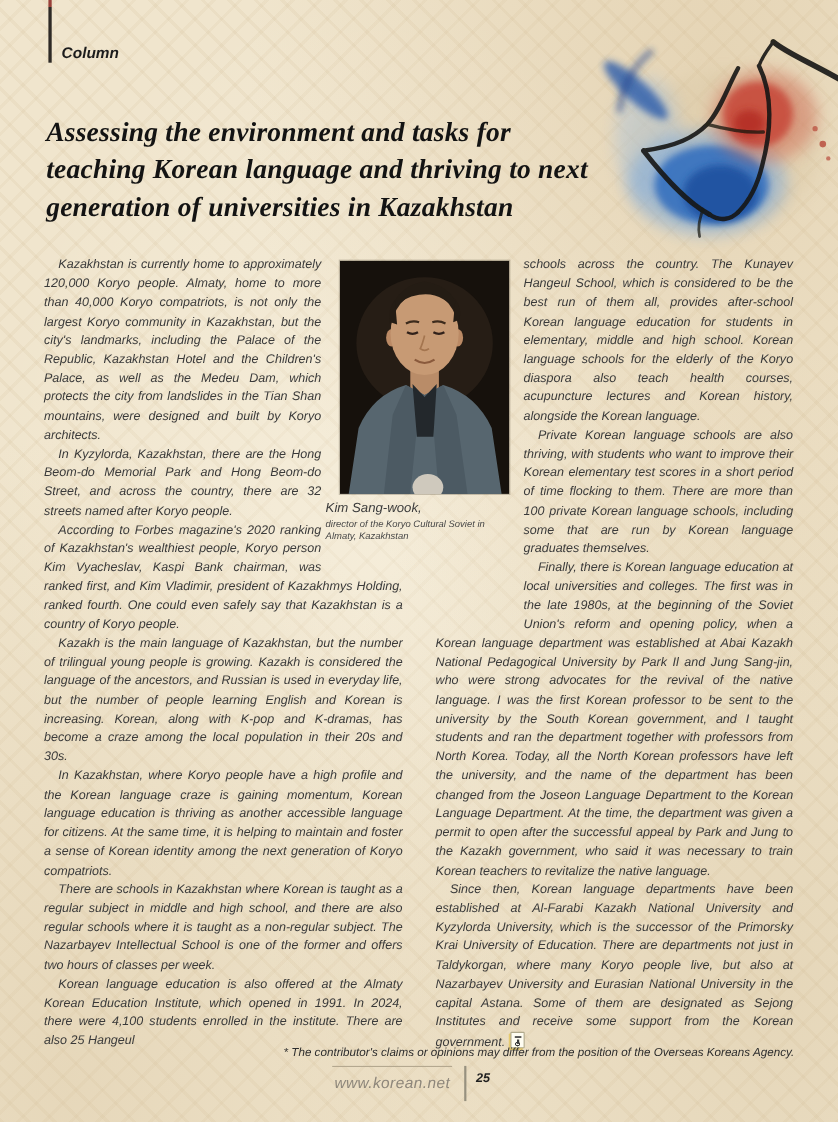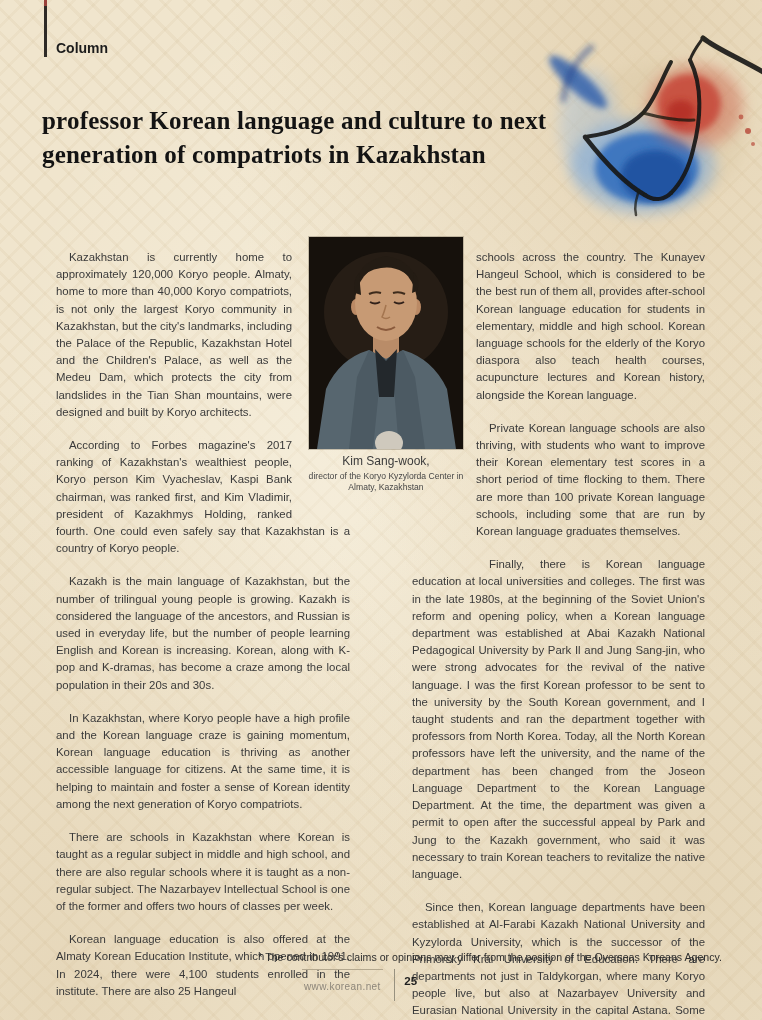--- a/index.html
+++ b/index.html
@@ -7,68 +7,70 @@
     position:relative;width:762px;height:1020px;margin:0 auto;overflow:hidden;
     background:
       radial-gradient(ellipse at 85% 6%, rgba(213,188,146,.40), transparent 46%),
       radial-gradient(ellipse at 8% 96%, rgba(214,193,155,.38), transparent 42%),
       radial-gradient(ellipse at 92% 88%, rgba(208,186,146,.34), transparent 46%),
       radial-gradient(ellipse at 45% 45%, rgba(255,252,242,.35), transparent 60%),
       repeating-linear-gradient(45deg, rgba(201,177,135,.13) 0 3px, rgba(0,0,0,0) 3px 17px),
       repeating-linear-gradient(135deg, rgba(201,177,135,.11) 0 3px, rgba(0,0,0,0) 3px 17px),
       #f0e5cd;
     font-family:"Liberation Sans","DejaVu Sans",sans-serif;
+    font-style:italic;
   }
   .top-rule{position:absolute;left:44px;top:0;width:2.5px;height:57px;
     background:linear-gradient(180deg,#99413a 0,#99413a 6px,#2e2a26 6px);}
   .col-label{position:absolute;left:56px;top:40px;font-size:14px;font-weight:bold;color:#1c1c1c;}
   .title{position:absolute;left:42px;top:104px;width:580px;
     font-family:"Liberation Serif","DejaVu Serif",serif;font-weight:700;
     font-size:25px;line-height:34px;color:#131313;letter-spacing:.2px;}
   .artwork{position:absolute;left:543px;top:24px;width:219px;height:206px;}
   .portrait{position:absolute;left:309px;top:237px;width:154px;height:212px;margin:0;
     box-shadow:0 0 0 1px rgba(60,50,35,.25);}
   .portrait svg{display:block;}
-  .caption{position:absolute;left:296px;top:454px;width:180px;text-align:center;color:#3c3c3c;}
+  .caption{position:absolute;left:296px;top:454px;width:180px;text-align:left;color:#3c3c3c;}
   .caption .cap-name{font-size:12px;line-height:15px;margin-bottom:2px;}
   .caption .cap-role,.caption .cap-loc{font-size:8.6px;line-height:11px;color:#474747;}
   .textcol{position:absolute;top:233px;font-size:11.4px;line-height:17.2px;color:#3a3a3a;
     text-align:justify;}
   .leftcol{left:40px;width:326px;}
   .rightcol{left:396px;width:325px;}
-  .textcol p{margin:16px;text-indent:13px;}
+  .textcol p{margin:0;text-indent:13px;}
   .rightcol p:first-of-type{text-indent:0;}
   .spacer-r{float:right;width:74px;height:276px;}
   .spacer-l{float:left;width:80px;height:330px;}
   .endmark{display:inline-block;width:11px;height:13px;margin-left:5px;vertical-align:-2px;
     border:1px solid #b0a98c;border-radius:1px;
     background:
       linear-gradient(#3a3a3a,#3a3a3a) no-repeat 50% 3px/6px 1.5px,
       linear-gradient(#3a3a3a,#3a3a3a) no-repeat 50% 6px/2px 4px,
       radial-gradient(circle at 50% 78%, rgba(0,0,0,0) 1px, #3a3a3a 1.3px 2px, rgba(0,0,0,0) 2.4px) no-repeat,
       #fffdf2;
     box-shadow:-1.5px 1.5px 0 rgba(228,188,46,.55);}
   .footnote{position:absolute;right:40px;top:928px;font-size:10.6px;color:#2d2d2d;margin-top:23px;}
   .footer{position:absolute;left:302px;top:969px;display:flex;align-items:flex-start;}
   .site-wrap{border-top:1px solid #b4a88f;padding:6px 2px 0 2px;}
-  .site{font-size:10px;letter-spacing:.4px;color:#8d867a;text-decoration:none;}
+  .site{font-size:14px;letter-spacing:.4px;color:#8d867a;text-decoration:none;}
   .footer-divider{width:1.5px;height:32px;background:#97917f;margin:0 9px 0 11px;}
   .pagenum{font-size:11.5px;font-weight:bold;color:#1f1f1f;padding-top:6px;text-align:center;}
 </style>
 </head>
 <body>
 
 <div class="page">
 
   <div class="top-rule"></div>
   <div class="col-label">Column</div>
 
   <h1 class="title" style="margin:0;">
-    <span style="display:block">professor Korean language and culture to next</span>
-    <span style="display:block">generation of compatriots in Kazakhstan</span>
+    <span style="display:block">Assessing the environment and tasks for</span>
+    <span style="display:block">teaching Korean language and thriving to next</span>
+    <span style="display:block">generation of universities in Kazakhstan</span>
   </h1>
 
   <svg class="artwork" viewBox="0 0 219 206" aria-hidden="true">
     <defs>
       <filter id="wb" x="-50%" y="-50%" width="200%" height="200%">
           <feGaussianBlur stdDeviation="7"></feGaussianBlur>
         </filter>
       <filter id="wb2" x="-50%" y="-50%" width="200%" height="200%">
           <feGaussianBlur stdDeviation="3.2"></feGaussianBlur>
         </filter>
@@ -121,28 +123,29 @@
       <path d="M8 212 L17 152 Q30 122 60 113 L77 122 L94 113 Q124 122 138 152 L147 212 Z" fill="#57666f"></path>
       <path d="M60 113 L77 122 L70 152 L64 212 L40 212 L48 140 Z" fill="#4c5a63"></path>
       <path d="M94 113 L77 122 L85 152 L90 212 L116 212 L106 140 Z" fill="#4c5a63"></path>
       <path d="M66 112 L77 124 L88 112 L85 160 L70 160 Z" fill="#23282c"></path>
       <ellipse cx="80" cy="206" rx="14" ry="12" fill="#cfc9bd"></ellipse>
     </svg>
   </figure>
 
   <div class="caption">
     <div class="cap-name">Kim Sang-wook,</div>
-    <div class="cap-role">director of the Koryo Kyzylorda Center in</div>
+    <div class="cap-role">director of the Koryo Cultural Soviet in</div>
     <div class="cap-loc">Almaty, Kazakhstan</div>
   </div>
 
   <div class="textcol leftcol">
     <div class="spacer-r"></div>
   <p>Kazakhstan is currently home to approximately 120,000 Koryo people. Almaty, home to more than 40,000 Koryo compatriots, is not only the largest Koryo community in Kazakhstan, but the city's landmarks, including the Palace of the Republic, Kazakhstan Hotel and the Children's Palace, as well as the Medeu Dam, which protects the city from landslides in the Tian Shan mountains, were designed and built by Koryo architects.</p>
-      <p>According to Forbes magazine's 2017 ranking of Kazakhstan's wealthiest people, Koryo person Kim Vyacheslav, Kaspi Bank chairman, was ranked first, and Kim Vladimir, president of Kazakhmys Holding, ranked fourth. One could even safely say that Kazakhstan is a country of Koryo people.</p>
+      <p>In Kyzylorda, Kazakhstan, there are the Hong Beom-do Memorial Park and Hong Beom-do Street, and across the country, there are 32 streets named after Koryo people.</p>
+      <p>According to Forbes magazine's 2020 ranking of Kazakhstan's wealthiest people, Koryo person Kim Vyacheslav, Kaspi Bank chairman, was ranked first, and Kim Vladimir, president of Kazakhmys Holding, ranked fourth. One could even safely say that Kazakhstan is a country of Koryo people.</p>
       <p>Kazakh is the main language of Kazakhstan, but the number of trilingual young people is growing. Kazakh is considered the language of the ancestors, and Russian is used in everyday life, but the number of people learning English and Korean is increasing. Korean, along with K-pop and K-dramas, has become a craze among the local population in their 20s and 30s.</p>
       <p>In Kazakhstan, where Koryo people have a high profile and the Korean language craze is gaining momentum, Korean language education is thriving as another accessible language for citizens. At the same time, it is helping to maintain and foster a sense of Korean identity among the next generation of Koryo compatriots.</p>
       <p>There are schools in Kazakhstan where Korean is taught as a regular subject in middle and high school, and there are also regular schools where it is taught as a non-regular subject. The Nazarbayev Intellectual School is one of the former and offers two hours of classes per week.</p>
       <p>Korean language education is also offered at the Almaty Korean Education Institute, which opened in 1991. In 2024, there were 4,100 students enrolled in the institute. There are also 25 Hangeul</p>
     </div>
   <div class="textcol rightcol">
     <div class="spacer-l"></div>
   <p>schools across the country. The Kunayev Hangeul School, which is considered to be the best run of them all, provides after-school Korean language education for students in elementary, middle and high school. Korean language schools for the elderly of the Koryo diaspora also teach health courses, acupuncture lectures and Korean history, alongside the Korean language.</p>
       <p>Private Korean language schools are also thriving, with students who want to improve their Korean elementary test scores in a short period of time flocking to them. There are more than 100 private Korean language schools, including some that are run by Korean language graduates themselves.</p>
       <p>Finally, there is Korean language education at local universities and colleges. The first was in the late 1980s, at the beginning of the Soviet Union's reform and opening policy, when a Korean language department was established at Abai Kazakh National Pedagogical University by Park Il and Jung Sang-jin, who were strong advocates for the revival of the native language. I was the first Korean professor to be sent to the university by the South Korean government, and I taught students and ran the department together with professors from North Korea. Today, all the North Korean professors have left the university, and the name of the department has been changed from the Joseon Language Department to the Korean Language Department. At the time, the department was given a permit to open after the successful appeal by Park and Jung to the Kazakh government, who said it was necessary to train Korean teachers to revitalize the native language.</p>

